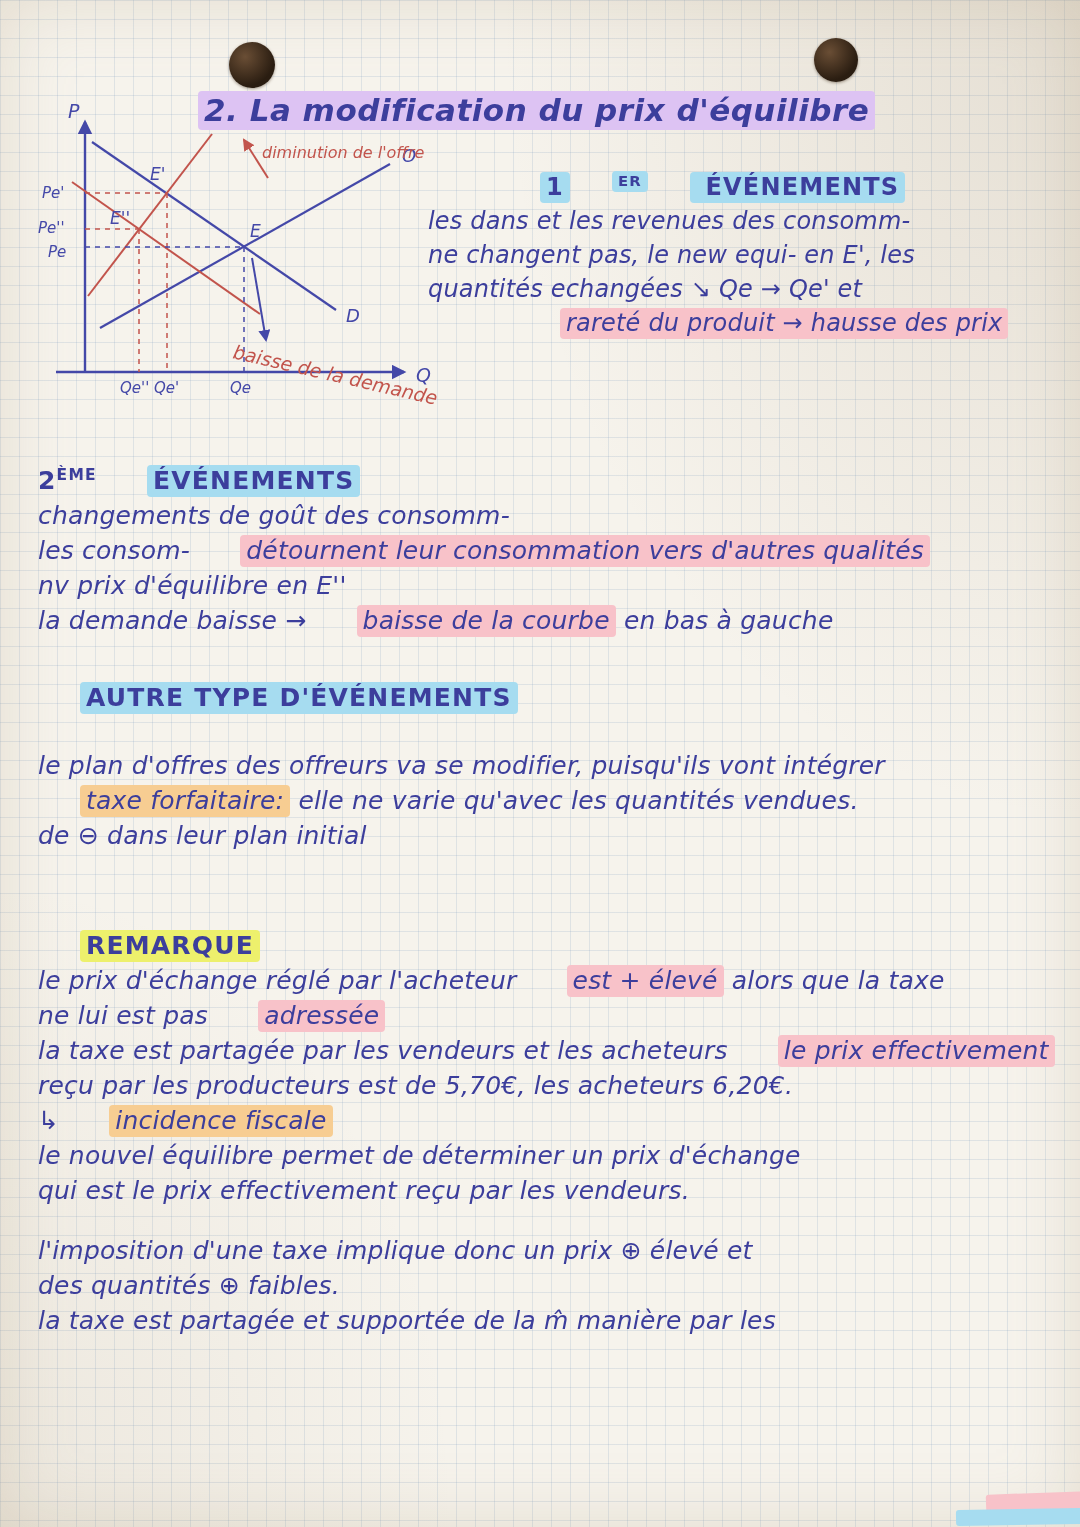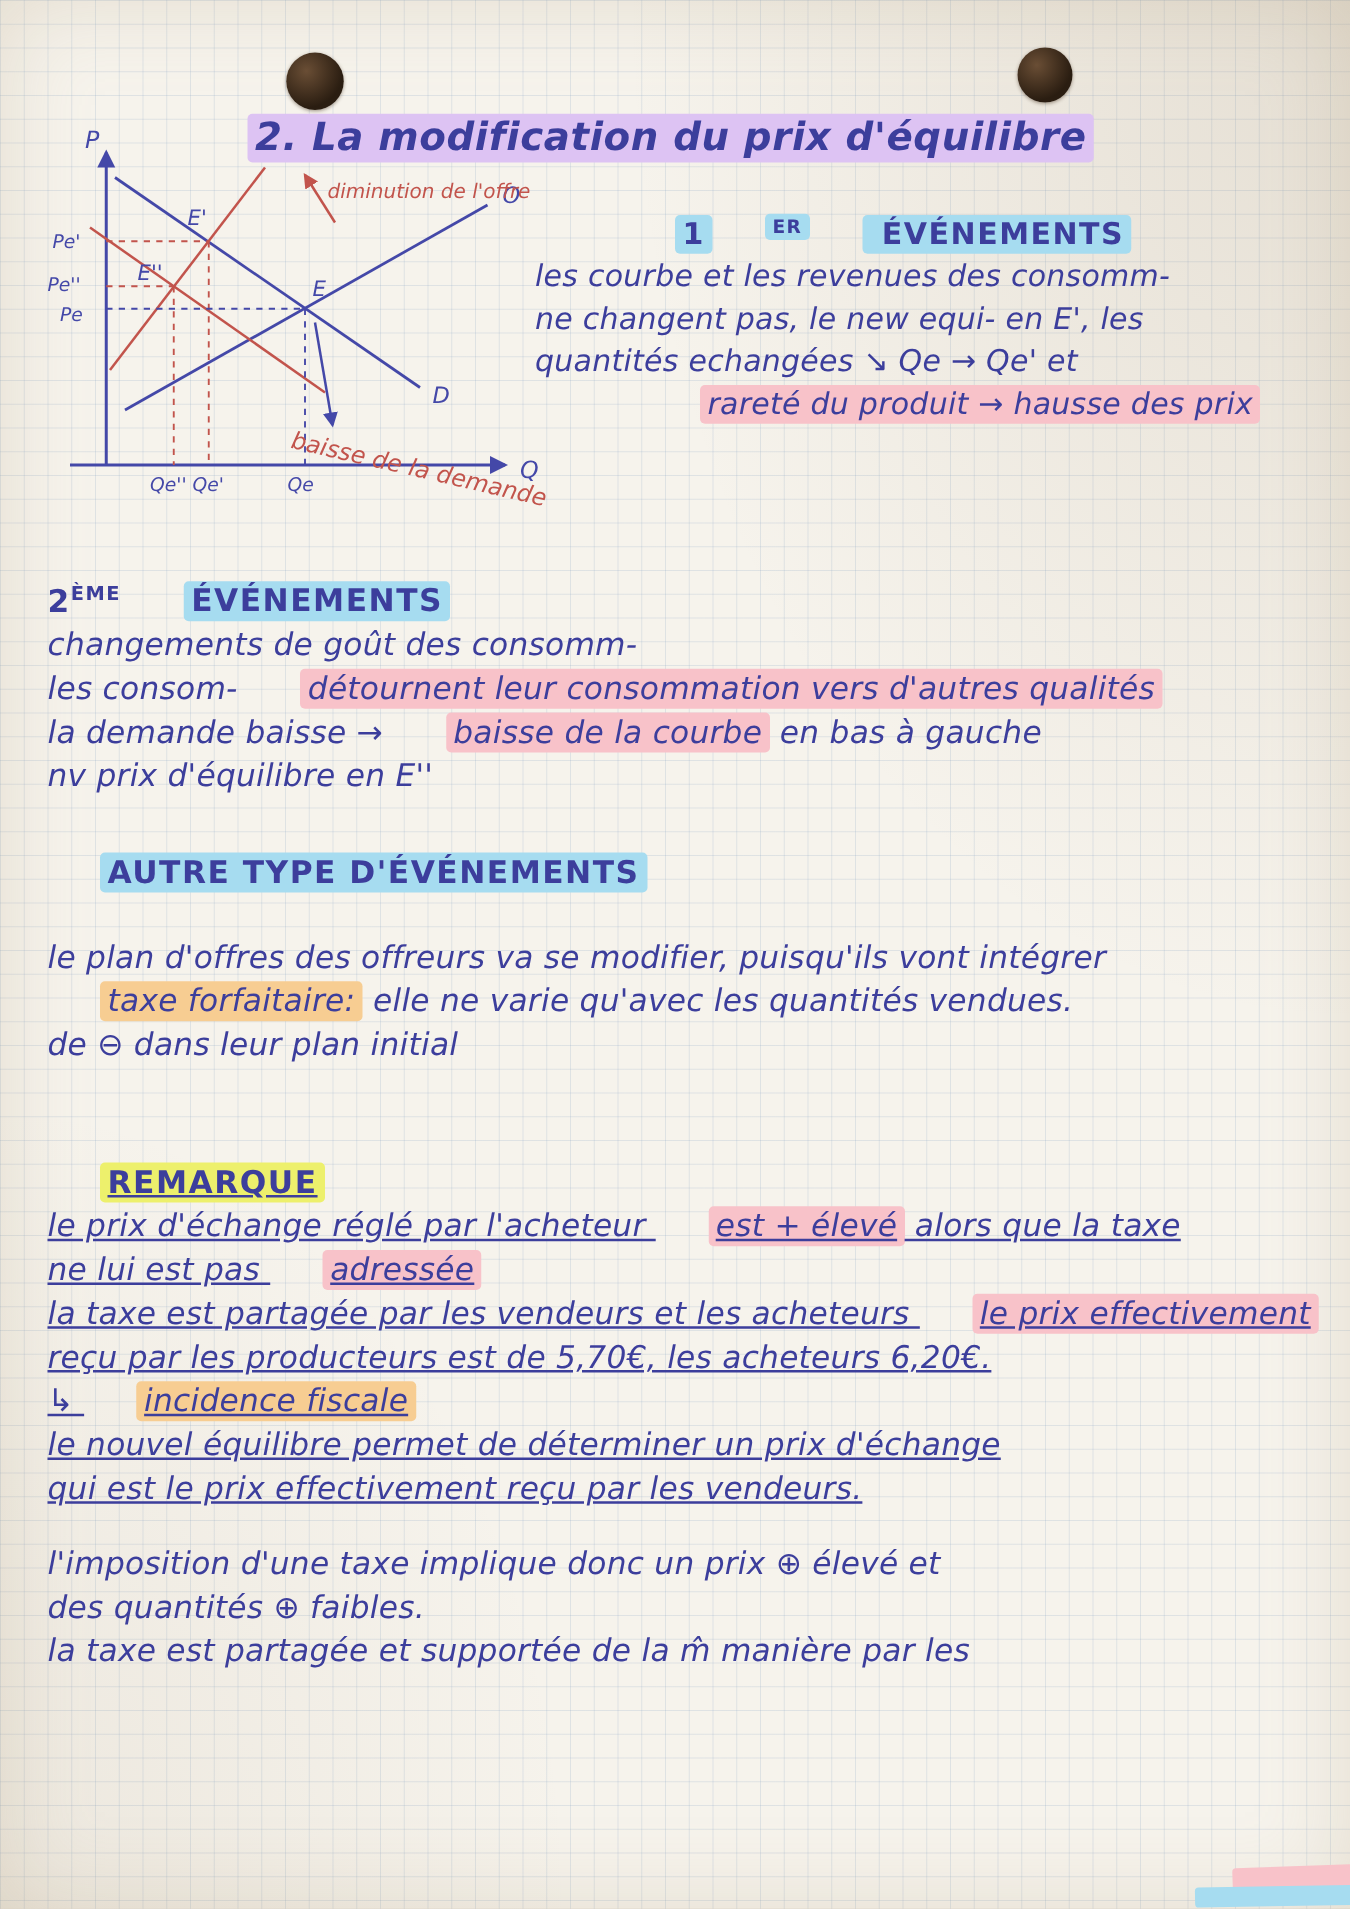--- a/index.html
+++ b/index.html
@@ -55,21 +55,21 @@
     letter-spacing:0.2px; white-space:nowrap;
   }
   .ev1 .line{ font-size:24px; line-height:34px; }
   .c-head{ font-style:normal; font-weight:600; letter-spacing:1.2px; }
   .c-sup { font-size:0.62em; vertical-align:super; }
 
   .ev1       { left:428px; top:164px; width:650px; }
   .ev2       { left:38px;  top:458px; }
   .autre     { left:38px;  top:680px; }
   .taxe      { left:38px;  top:748px; }
-  .remarque  { left:38px;  top:928px;text-decoration:underline; }
+  .remarque  { left:38px;  top:928px; }
   .conclusion{ left:38px;  top:1233px; }
 
   svg.graph{ position:absolute; left:30px; top:100px; overflow:visible; }
   svg.graph text{ font-family:"DejaVu Sans", sans-serif; font-style:italic; }
   .t-blue{ fill:#4448a8; }
   .t-red { fill:#c2544c; }
 
   .cutoff{ position:absolute; border-radius:3px; }
   .cutoff-pink{ right:-6px; bottom:16px; width:100px; height:18px; background:#f8c2c9; transform:rotate(-2deg); }
   .cutoff-blue{ right:-6px; bottom:2px;  width:130px; height:16px; background:#a6dcf0; transform:rotate(-1deg); }
@@ -130,31 +130,31 @@
     <text x="90" y="293" font-size="15" class="t-blue">Qe''</text>
     <text x="124" y="293" font-size="15" class="t-blue">Qe'</text>
     <text x="200" y="293" font-size="15" class="t-blue">Qe</text>
 
     <text x="232" y="58" font-size="16" class="t-red">diminution de l'offre</text>
     <text transform="translate(202,258) rotate(13)" font-size="19" class="t-red">baisse de la demande</text>
   </svg>
 
   <div class="block ev1">
       <div class="line" style="padding-left: 70px;"><span class="h h-blue c-head">1</span><span class="h h-blue c-head c-sup">ER</span><span class="h h-blue c-head"> ÉVÉNEMENTS</span></div>
-      <div class="line"><span>les courbe et les revenues des consomm-</span></div>
+      <div class="line"><span>les dans et les revenues des consomm-</span></div>
       <div class="line"><span>ne changent pas, le new equi- en E', les</span></div>
       <div class="line"><span>quantités echangées ↘ Qe → Qe' et</span></div>
       <div class="line" style="padding-left: 90px;"><span class="h h-pink">rareté du produit → hausse des prix</span></div>
     </div>
   <div class="block ev2">
       <div class="line"><span class="c-head">2</span><span class="c-head c-sup">ÈME</span><span> </span><span class="h h-blue c-head">ÉVÉNEMENTS</span></div>
       <div class="line"><span>changements de goût des consomm-</span></div>
       <div class="line"><span>les consom- </span><span class="h h-pink">détournent leur consommation vers d'autres qualités</span></div>
+      <div class="line"><span>nv prix d'équilibre en E''</span></div>
       <div class="line"><span>la demande baisse → </span><span class="h h-pink">baisse de la courbe</span><span> en bas à gauche</span></div>
-      <div class="line"><span>nv prix d'équilibre en E''</span></div>
     </div>
   <div class="block autre">
       <div class="line"><span class="h h-blue c-head">AUTRE TYPE D'ÉVÉNEMENTS</span></div>
     </div>
   <div class="block taxe">
       <div class="line"><span>le plan d'offres des offreurs va se modifier, puisqu'ils vont intégrer</span></div>
       <div class="line"><span class="h h-orange">taxe forfaitaire:</span><span> elle ne varie qu'avec les quantités vendues.</span></div>
       <div class="line"><span>de ⊖ dans leur plan initial</span></div>
     </div>
   <div class="block remarque">

